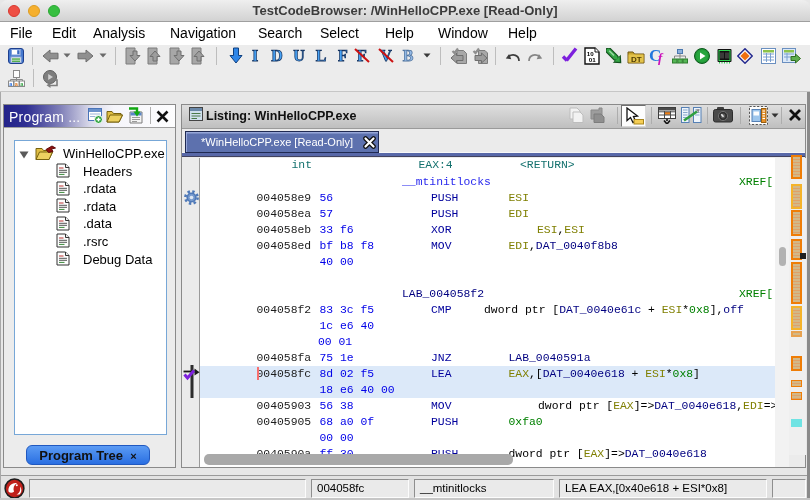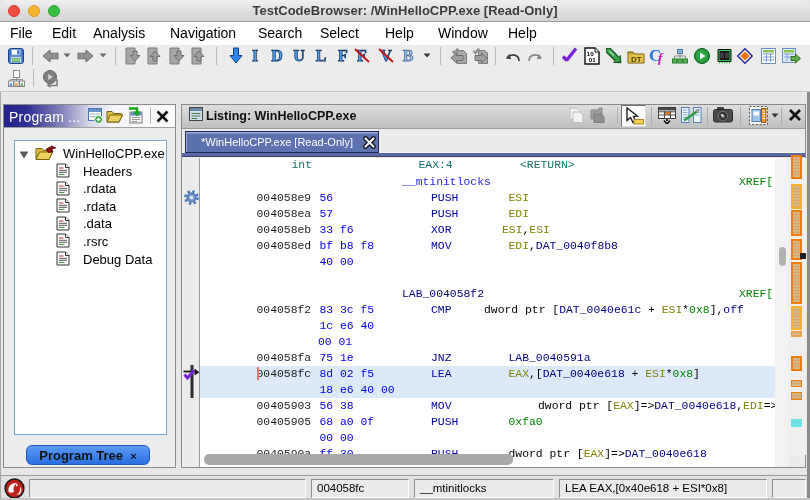--- a/index.html
+++ b/index.html
@@ -374,21 +374,21 @@
     </svg>
   </div>
 <div class="abs" id="tabline"></div>
 <div class="abs" id="lmargin"></div>
 <div class="abs" id="lcontent"></div>
 <div class="abs" id="hilite"></div>
 <div class="mono" style="top:157.4px"><span class="tl" style="left:291.5px">int</span><span class="tl" style="left:418.5px">EAX:4</span><span class="tl" style="left:520px">&lt;RETURN&gt;</span></div>
 <div class="mono" style="top:173.5px"><span class="fn" style="left:402px">__mtinitlocks</span><span class="xr" style="left:739px">XREF[</span></div>
 <div class="mono" style="top:189.5px"><span class="a" style="left:256.5px">004058e9</span><span class="by" style="left:319.5px">56</span><span class="mn" style="left:431px">PUSH</span><span class="rg" style="left:508.5px">ESI</span></div>
 <div class="mono" style="top:205.5px"><span class="a" style="left:256.5px">004058ea</span><span class="by" style="left:319.5px">57</span><span class="mn" style="left:431px">PUSH</span><span class="rg" style="left:508.5px">EDI</span></div>
-<div class="mono" style="top:221.6px"><span class="a" style="left:256.5px">004058eb</span><span class="by" style="left:319.5px">33 f6</span><span class="mn" style="left:431px">XOR</span><span class="bk" style="left:502px"><i class="rg">ESI</i>,<i class="rg">ESI</i></span></div>
+<div class="mono" style="top:221.6px"><span class="a" style="left:256.5px">004058eb</span><span class="by" style="left:319.5px">33 f6</span><span class="mn" style="left:431px">XOR</span><span class="bk" style="left:537px"><i class="rg">ESI</i>,<i class="rg">ESI</i></span></div>
 <div class="mono" style="top:237.6px"><span class="a" style="left:256.5px">004058ed</span><span class="by" style="left:319.5px">bf b8 f8</span><span class="mn" style="left:431px">MOV</span><span class="bk" style="left:508.5px"><i class="rg">EDI</i>,<i class="lb">DAT_0040f8b8</i></span></div>
 <div class="mono" style="top:253.6px"><span class="by" style="left:319.5px">40 00</span></div>
 <div class="mono" style="top:285.7px"><span class="lb" style="left:402px">LAB_004058f2</span><span class="xr" style="left:739px">XREF[</span></div>
 <div class="mono" style="top:301.7px"><span class="a" style="left:256.5px">004058f2</span><span class="by" style="left:319.5px">83 3c f5</span><span class="mn" style="left:431px">CMP</span><span class="bk" style="left:484px">dword ptr [<i class="lb">DAT_0040e61c</i> + <i class="rg">ESI</i>*<i class="ct">0x8</i>],<i class="lb">off</i></span></div>
 <div class="mono" style="top:317.8px"><span class="by" style="left:319.5px">1c e6 40</span></div>
 <div class="mono" style="top:333.8px"><span class="by" style="left:318px">00 01</span></div>
 <div class="mono" style="top:349.8px"><span class="a" style="left:256.5px">004058fa</span><span class="by" style="left:319.5px">75 1e</span><span class="mn" style="left:431px">JNZ</span><span class="lb" style="left:508.5px">LAB_0040591a</span></div>
 <div class="mono" style="top:365.9px"><span class="a" style="left:256.5px">004058fc</span><span class="by" style="left:319.5px">8d 02 f5</span><span class="mn" style="left:431px">LEA</span><span class="bk" style="left:508.5px"><i class="rg">EAX</i>,[<i class="lb">DAT_0040e618</i> + <i class="rg">ESI</i>*<i class="ct">0x8</i>]</span></div>
 <div class="mono" style="top:381.9px"><span class="by" style="left:319.5px">18 e6 40 00</span></div>
 <div class="mono" style="top:397.9px"><span class="a" style="left:256.5px">00405903</span><span class="by" style="left:319.5px">56 38</span><span class="mn" style="left:431px">MOV</span><span class="bk" style="left:538px">dword ptr [<i class="rg">EAX</i>]=&gt;<i class="lb">DAT_0040e618</i>,<i class="rg">EDI</i>=&gt;<i class="lb">DAT</i></span></div>

